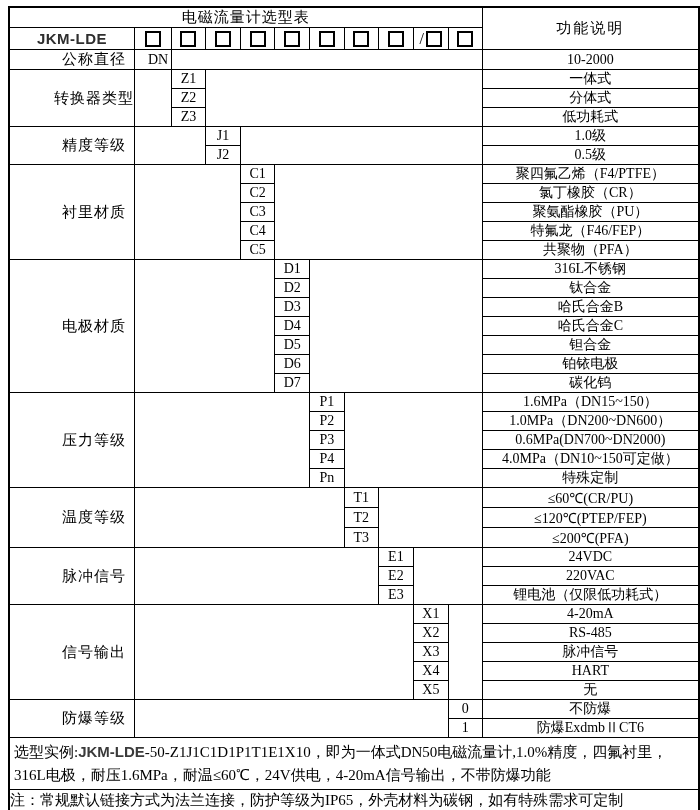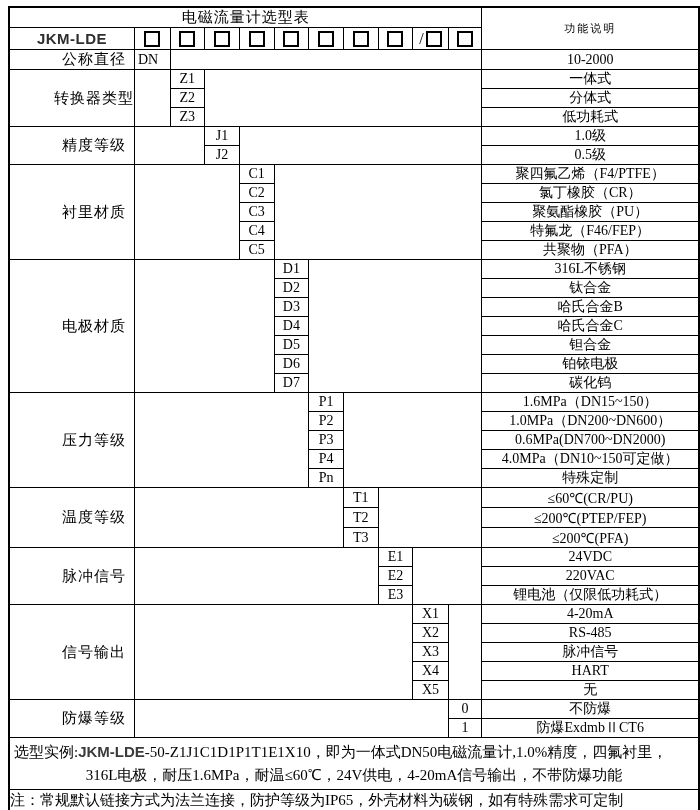--- a/index.html
+++ b/index.html
@@ -17,36 +17,36 @@
     text-align:center;vertical-align:middle;
     font-family:"Liberation Serif",serif;font-size:14px;color:#000;
     overflow:hidden;white-space:nowrap;
   }
   tr{height:19px;}
   tr.title-row{height:17px;}
   tr.model-row{height:22px;}
   tr.example-row{height:50px;}
   tr.note-row{height:22px;}
   td.t-title{font-size:15px;letter-spacing:1px;}
-  td.fn-hdr{font-size:11px;letter-spacing:2px;}
+  td.fn-hdr{font-size:15px;letter-spacing:2px;}
   td.model-lbl{
     font-family:"Liberation Sans",sans-serif;font-weight:700;
     font-size:15px;color:#2e2e2e;letter-spacing:0.5px;
   }
   td.lbl{font-size:15px;letter-spacing:1px;padding-left:44px;}
-  td.code-dn{text-align:left;padding-left:3px;}
+  td.code-dn{text-align:left;padding-left:13px;}
   .cb{
     display:inline-block;width:12px;height:12px;
     border:2px solid #000;background:#fff;vertical-align:middle;
   }
   .slash{font-size:16px;margin-right:2px;vertical-align:middle;}
   td.example-cell{
     text-align:left;padding:2px 4px;font-size:15px;line-height:23px;
   }
-  td.example-cell .line2{text-align:center;}
+  td.example-cell .line2{}
   .model-inline{
     font-family:"Liberation Sans",sans-serif;font-weight:700;color:#3a3a3a;
   }
   td.note-cell{text-align:left;font-size:15px;}
 </style>
 </head>
 <body>
 
 <div class="sheet">
 <table>
@@ -202,21 +202,21 @@
 
   <tr>
     <td class="lbl" rowspan="3">温度等级</td>
     <td colspan="6" rowspan="3"></td>
     <td>T1</td>
     <td colspan="3" rowspan="3"></td>
     <td>≤60℃(CR/PU)</td>
   </tr>
   <tr>
     <td>T2</td>
-    <td>≤200℃(PTEP/FEP)</td>
+    <td>≤120℃(PTEP/FEP)</td>
   </tr>
   <tr>
     <td>T3</td>
     <td>≤200℃(PFA)</td>
   </tr>
 
   <tr>
     <td class="lbl" rowspan="3">脉冲信号</td>
     <td colspan="7" rowspan="3"></td>
     <td>E1</td>

